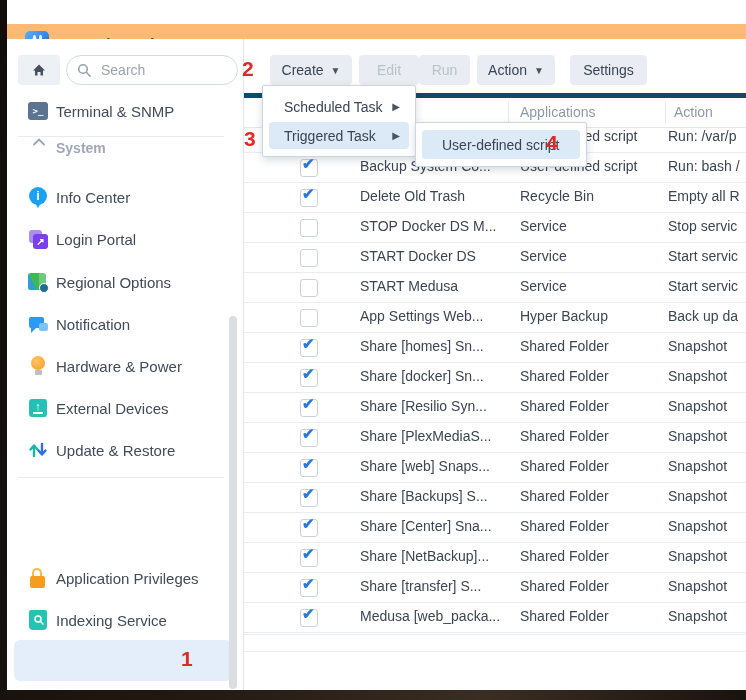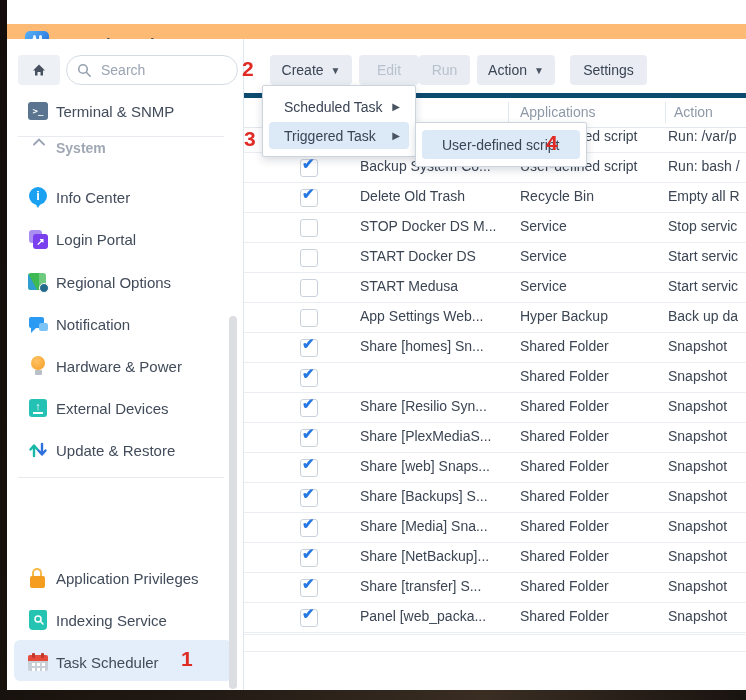--- a/index.html
+++ b/index.html
@@ -237,30 +237,20 @@
           <span class="ic ic-doc"></span>
           <svg style="position:absolute;left:6px;top:5px" width="12" height="12" viewBox="0 0 12 12">
             <circle cx="5" cy="5" r="3" fill="none" stroke="#ffffff" stroke-width="1.5"></circle>
             <line x1="7.3" y1="7.3" x2="10" y2="10" stroke="#ffffff" stroke-width="1.5" stroke-linecap="round"></line>
           </svg>
         </span>
         <span class="lbl">Indexing Service</span>
       </div>
 
       <div class="sel-bg"></div>
-      <div class="side-item" style="top:602px">
-        <span class="icon-box">
-          <span class="ic ic-cal-body"></span>
-            <span class="ic ic-cal-top"></span>
-          <span class="ic ic-cal-tab" style="left:5px"></span>
-            <span class="ic ic-cal-tab" style="left:14px"></span>
-          <span class="ic ic-cal-dots"></span>
-        </span>
-        <span class="lbl">Task Scheduler</span>
-      </div>
 
       <div id="side-scroll"></div>
     </div>
 
     <div id="main">
       <div id="toolbar">
         <button class="tbtn" id="btn-create">
           <span>Create</span>
             <span class="caret">▼</span>
         </button>
@@ -340,20 +330,21 @@
               <span class="tick">✔</span>
             </span>
     <span class="cell name">Share [homes] Sn...</span>
     <span class="cell app">Shared Folder</span>
     <span class="cell act">Snapshot</span>
   </div>
           <div class="trow">
     <span class="cb checked">
               <span class="tick">✔</span>
             </span>
+    <span class="cell name">Share [docker] Sn...</span>
     <span class="cell app">Shared Folder</span>
     <span class="cell act">Snapshot</span>
   </div>
           <div class="trow">
     <span class="cb checked">
               <span class="tick">✔</span>
             </span>
     <span class="cell name">Share [Resilio Syn...</span>
     <span class="cell app">Shared Folder</span>
     <span class="cell act">Snapshot</span>
@@ -379,21 +370,21 @@
               <span class="tick">✔</span>
             </span>
     <span class="cell name">Share [Backups] S...</span>
     <span class="cell app">Shared Folder</span>
     <span class="cell act">Snapshot</span>
   </div>
           <div class="trow">
     <span class="cb checked">
               <span class="tick">✔</span>
             </span>
-    <span class="cell name">Share [Media] Sna...</span>
+    <span class="cell name">Share [Center] Sna...</span>
     <span class="cell app">Shared Folder</span>
     <span class="cell act">Snapshot</span>
   </div>
           <div class="trow">
     <span class="cb checked">
               <span class="tick">✔</span>
             </span>
     <span class="cell name">Share [NetBackup]...</span>
     <span class="cell app">Shared Folder</span>
     <span class="cell act">Snapshot</span>
@@ -403,21 +394,21 @@
               <span class="tick">✔</span>
             </span>
     <span class="cell name">Share [transfer] S...</span>
     <span class="cell app">Shared Folder</span>
     <span class="cell act">Snapshot</span>
   </div>
           <div class="trow">
     <span class="cb checked">
               <span class="tick">✔</span>
             </span>
-    <span class="cell name">Panel [web_packa...</span>
+    <span class="cell name">Medusa [web_packa...</span>
     <span class="cell app">Shared Folder</span>
     <span class="cell act">Snapshot</span>
   </div>
         </div>
 
       <div class="empty-line" style="top:595px"></div>
       <div class="empty-line" style="top:612px"></div>
     </div>
 
     <div class="menu-panel" id="menu1">

